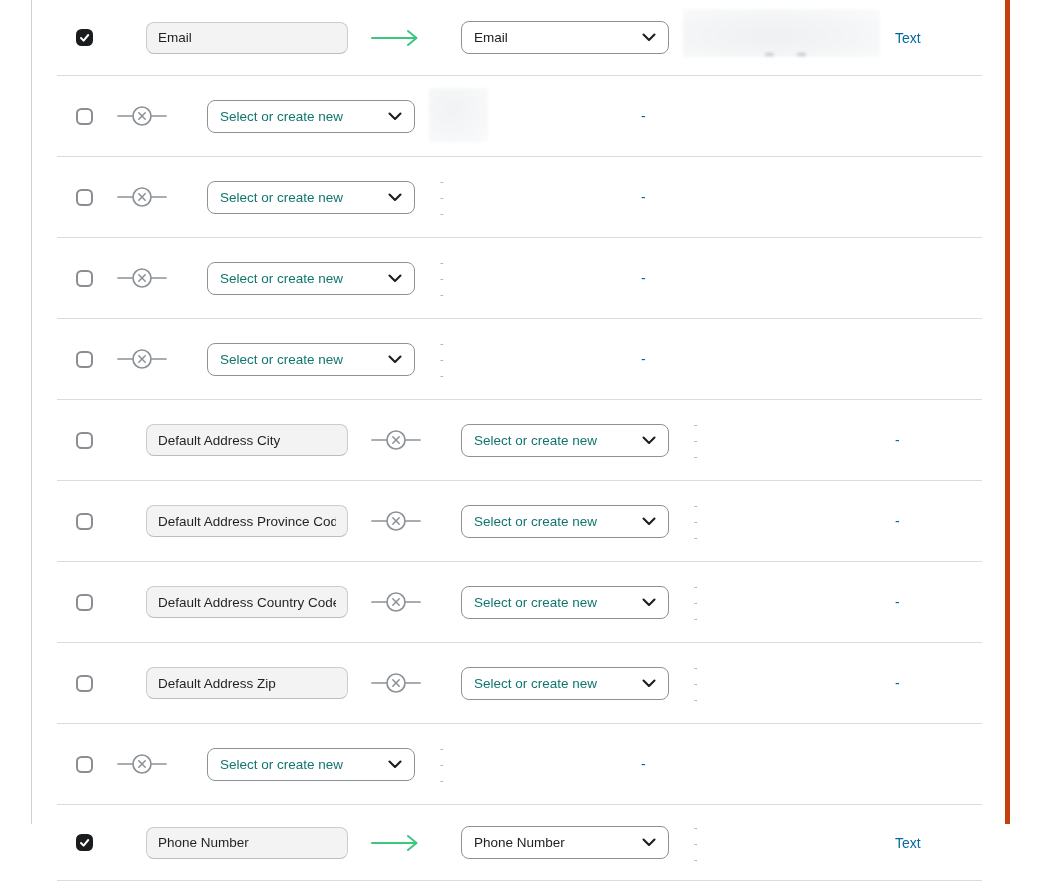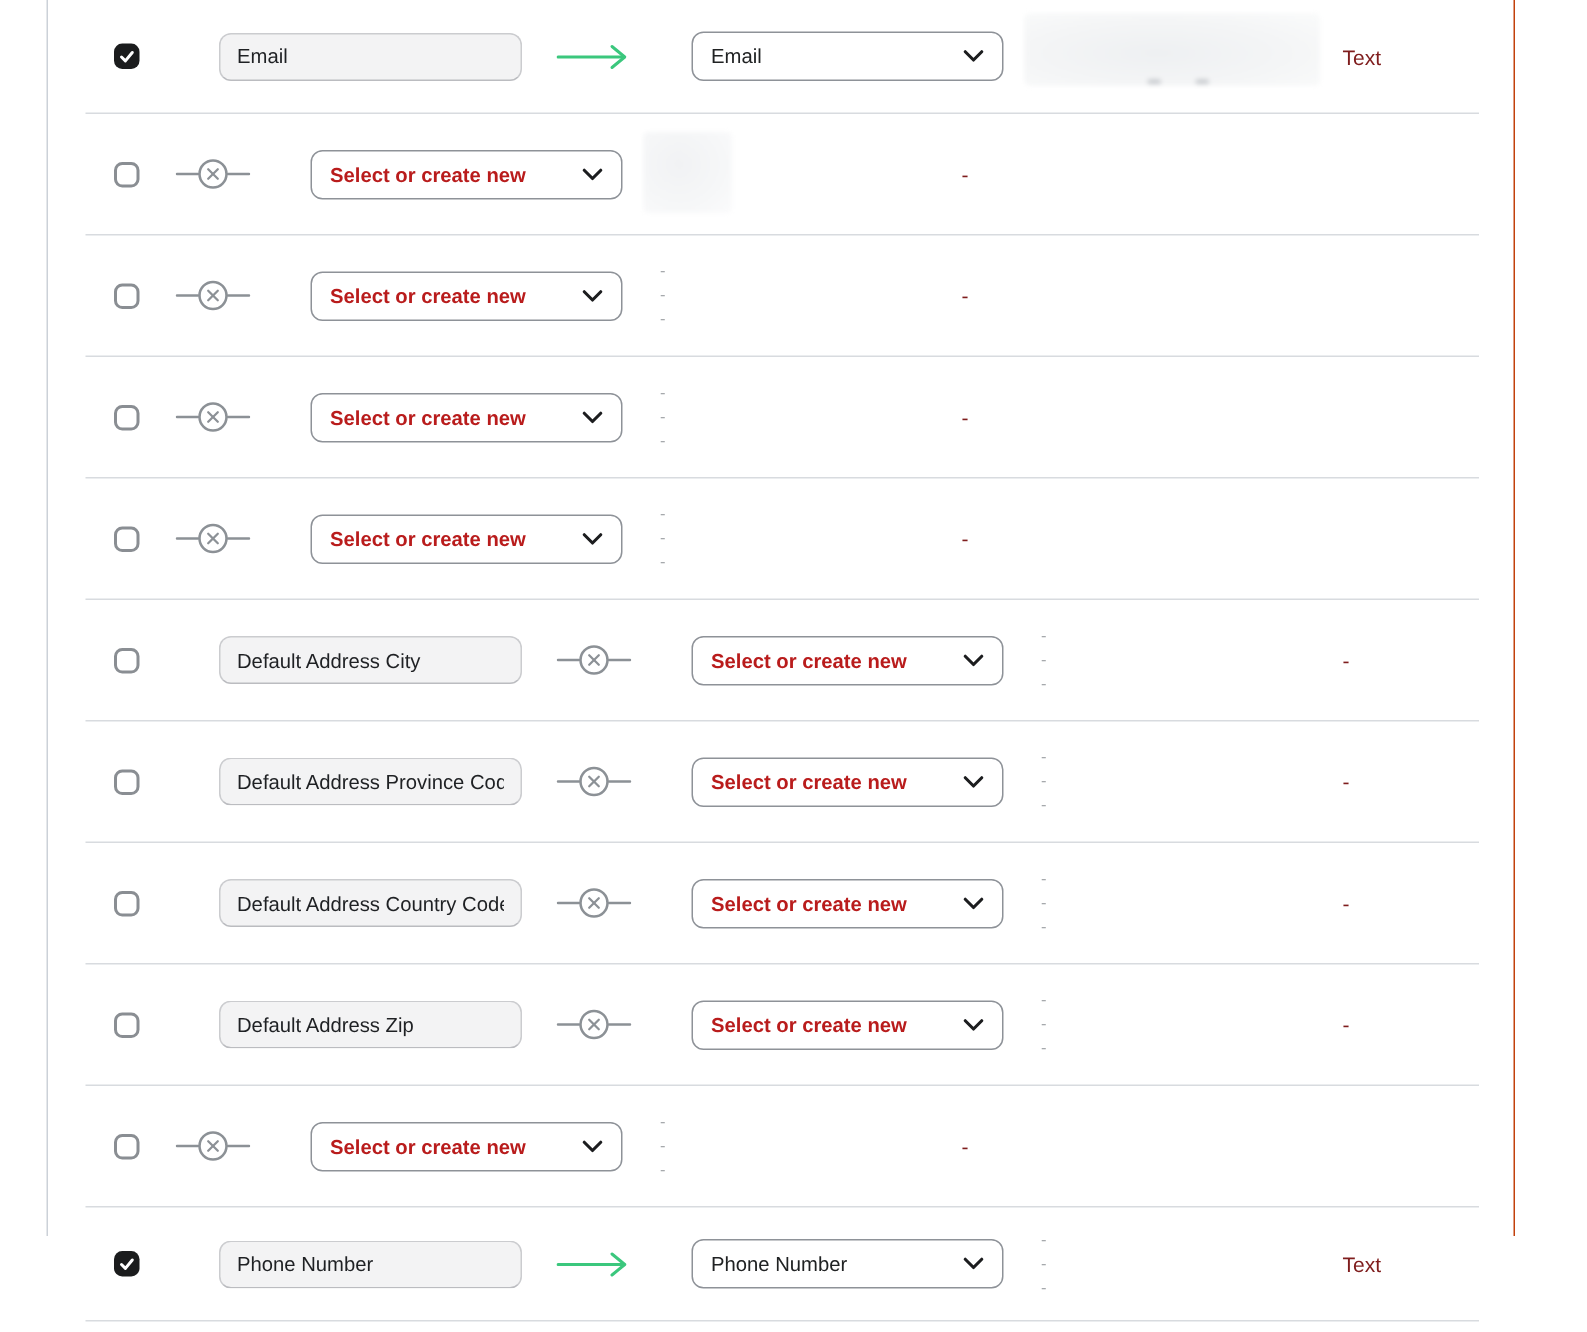--- a/index.html
+++ b/index.html
@@ -3,38 +3,38 @@
 <meta charset="utf-8">
 <style>
   html,body{margin:0;padding:0;}
   body{
     width:1058px;height:888px;overflow:hidden;background:#ffffff;
     font-family:"Liberation Sans", sans-serif;
     -webkit-font-smoothing:antialiased;
   }
   .panel{
     position:absolute;top:0;left:31px;width:979px;height:824px;
-    border-left:1px solid #ccd1d8;border-right:1px solid #c2410c;
+    border-left:1px solid #ccd1d8;border-right:5px solid #c2410c;
     box-sizing:border-box;background:#ffffff;
   }
   .rows{margin:0 23px 0 25px;}
   .row{
     display:flex;align-items:center;
     height:81px;box-sizing:border-box;
     border-bottom:1px solid #d8dbdf;
   }
   .row.first,.row.last{height:76px;}
 
   
   .cell-cb{width:18px;margin-left:19px;flex:none;display:flex;}
   .cell-input{width:202px;margin-left:52px;flex:none;}
   .cell-arrow{width:50px;margin-left:23px;flex:none;display:flex;align-items:center;justify-content:center;}
   .cell-select{width:208px;margin-left:40px;flex:none;}
   .cell-preview{width:197px;margin-left:14px;flex:none;position:relative;display:flex;flex-direction:column;justify-content:center;}
-  .cell-type{margin-left:15px;width:88px;flex:none;font-size:14px;color:#7f1d1d;}
+  .cell-type{margin-left:15px;width:88px;flex:none;font-size:14px;color:#0369a1;}
 
   
   .checkbox{
     width:17px;height:17px;border-radius:5.5px;box-sizing:border-box;
     border:2px solid #8a8e93;background:#ffffff;cursor:pointer;
     display:flex;align-items:center;justify-content:center;
   }
   .checkbox.checked{border:none;background:#1b1c1d;}
   .checkbox svg{display:block;}
 
@@ -47,21 +47,21 @@
     white-space:nowrap;overflow:hidden;outline:none;
   }
 
   
   .select{
     width:208px;height:33px;box-sizing:border-box;background:#ffffff;
     border:1px solid #8e9298;border-radius:8px;cursor:pointer;
     display:flex;align-items:center;padding:0 12px;
   }
   .sel-label{flex:1;font-size:13.5px;color:#202223;white-space:nowrap;overflow:hidden;}
-  .sel-label.placeholder{color:#b91c1c;font-weight:bold;}
+  .sel-label.placeholder{color:#0f766e;}
   .sel-chevron{flex:none;display:flex;margin-left:8px;}
 
   
   .dash-line{
     font-size:11px;line-height:16px;color:#a6a9ac;padding-left:11px;
   }
   .blob-wide{
     width:197px;height:48px;margin-top:-10px;border-radius:3px;
     background:radial-gradient(ellipse at 45% 55%, #eef0f2 0%, #f4f5f6 55%, #fafbfb 100%);
     filter:blur(1.5px);position:relative;

